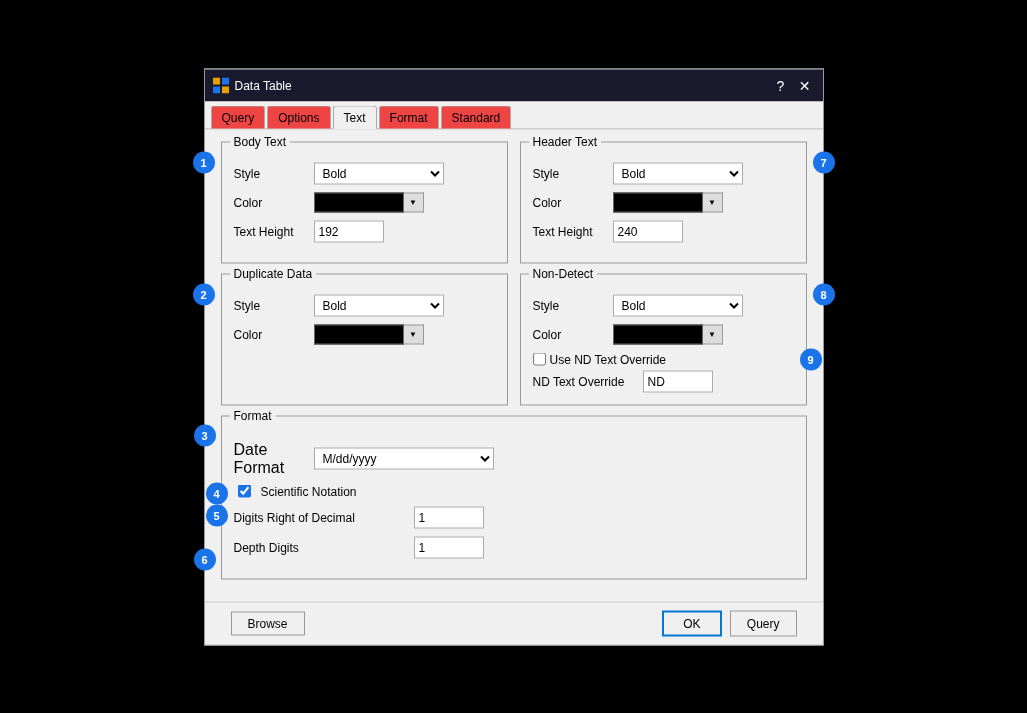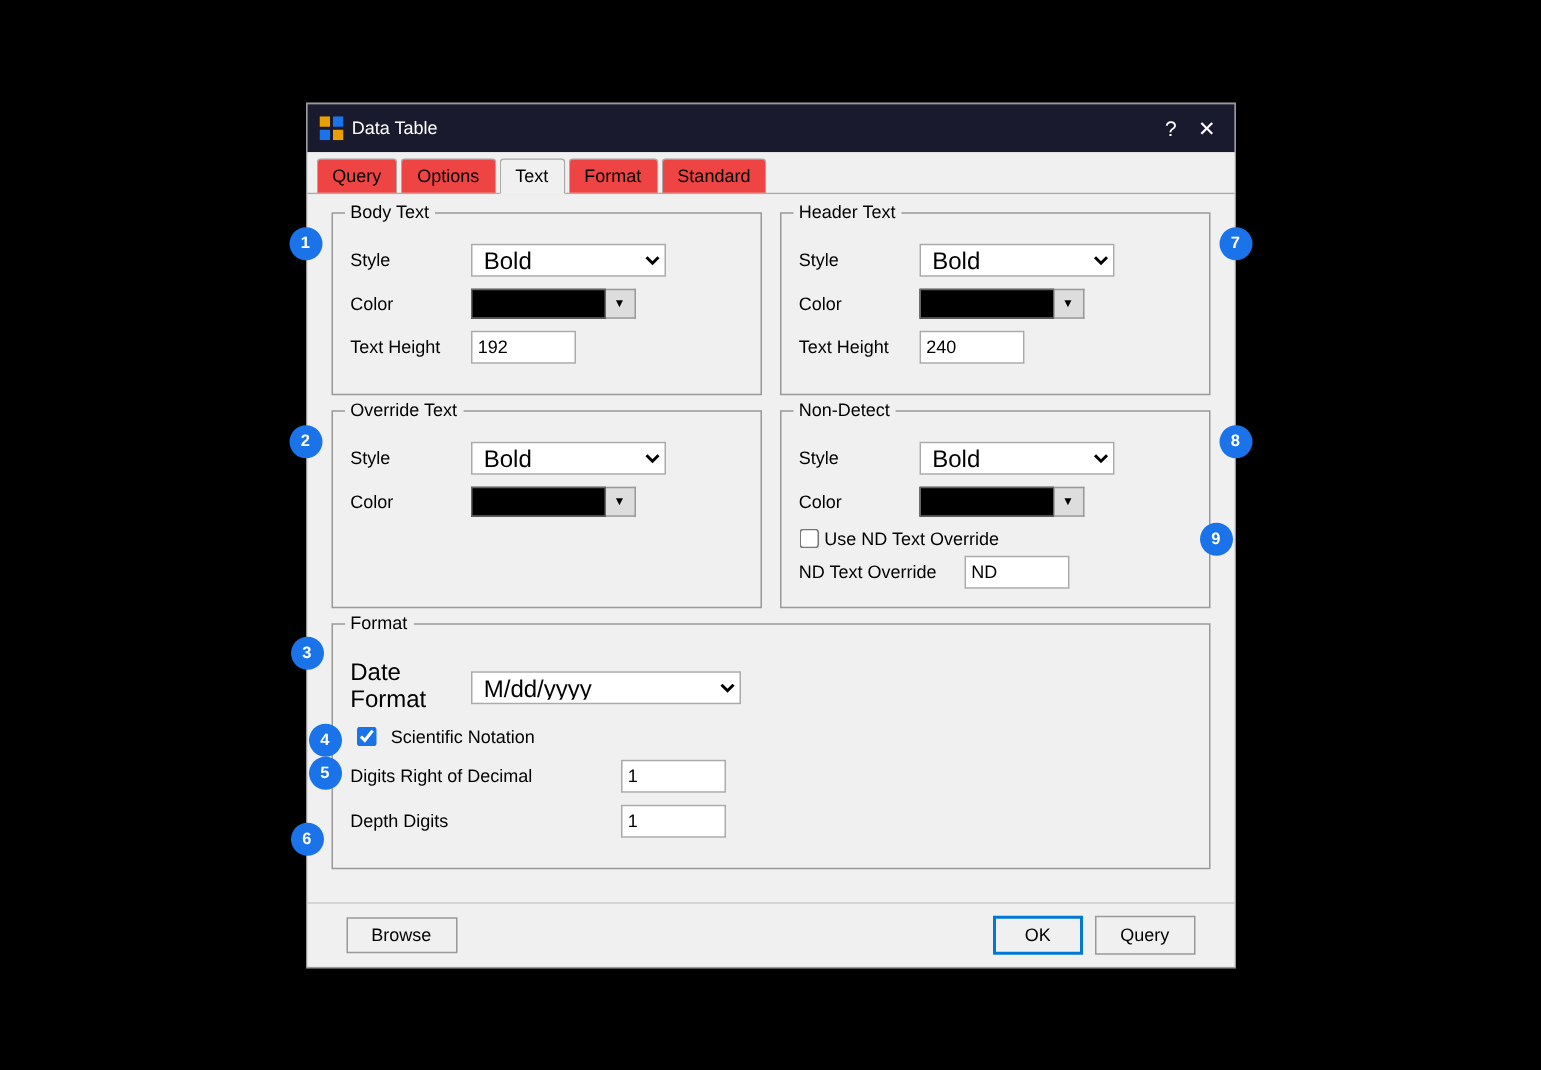--- a/index.html
+++ b/index.html
@@ -113,21 +113,21 @@
       margin-top: 4px;
     }
     .field-label {
       width: 80px;
       font-size: 12px;
       flex-shrink: 0;
     }
     select {
       border: 1px solid #aaa;
       background: white;
-      font-size: 16px;
+      font-size: 12px;
       padding: 2px 4px;
       height: 22px;
     }
     .style-select {
       width: 130px;
     }
     .color-wrapper {
       display: flex;
       align-items: center;
     }
@@ -358,21 +358,21 @@
         </div>
       </div>
 
       <div class="row-panels" style="position:relative;">
 
         <div class="annotation-dot" style="left:-28px; top:10px;">
           <span>2</span>
         </div>
 
         <div class="panel">
-          <span class="panel-title">Override Text</span>
+          <span class="panel-title">Duplicate Data</span>
           <div style="height:8px;"></div>
 
           <div class="field-row">
             <span class="field-label">Style</span>
             <select class="style-select">
               <option>Bold</option>
             </select>
           </div>
 
           <div class="field-row">

